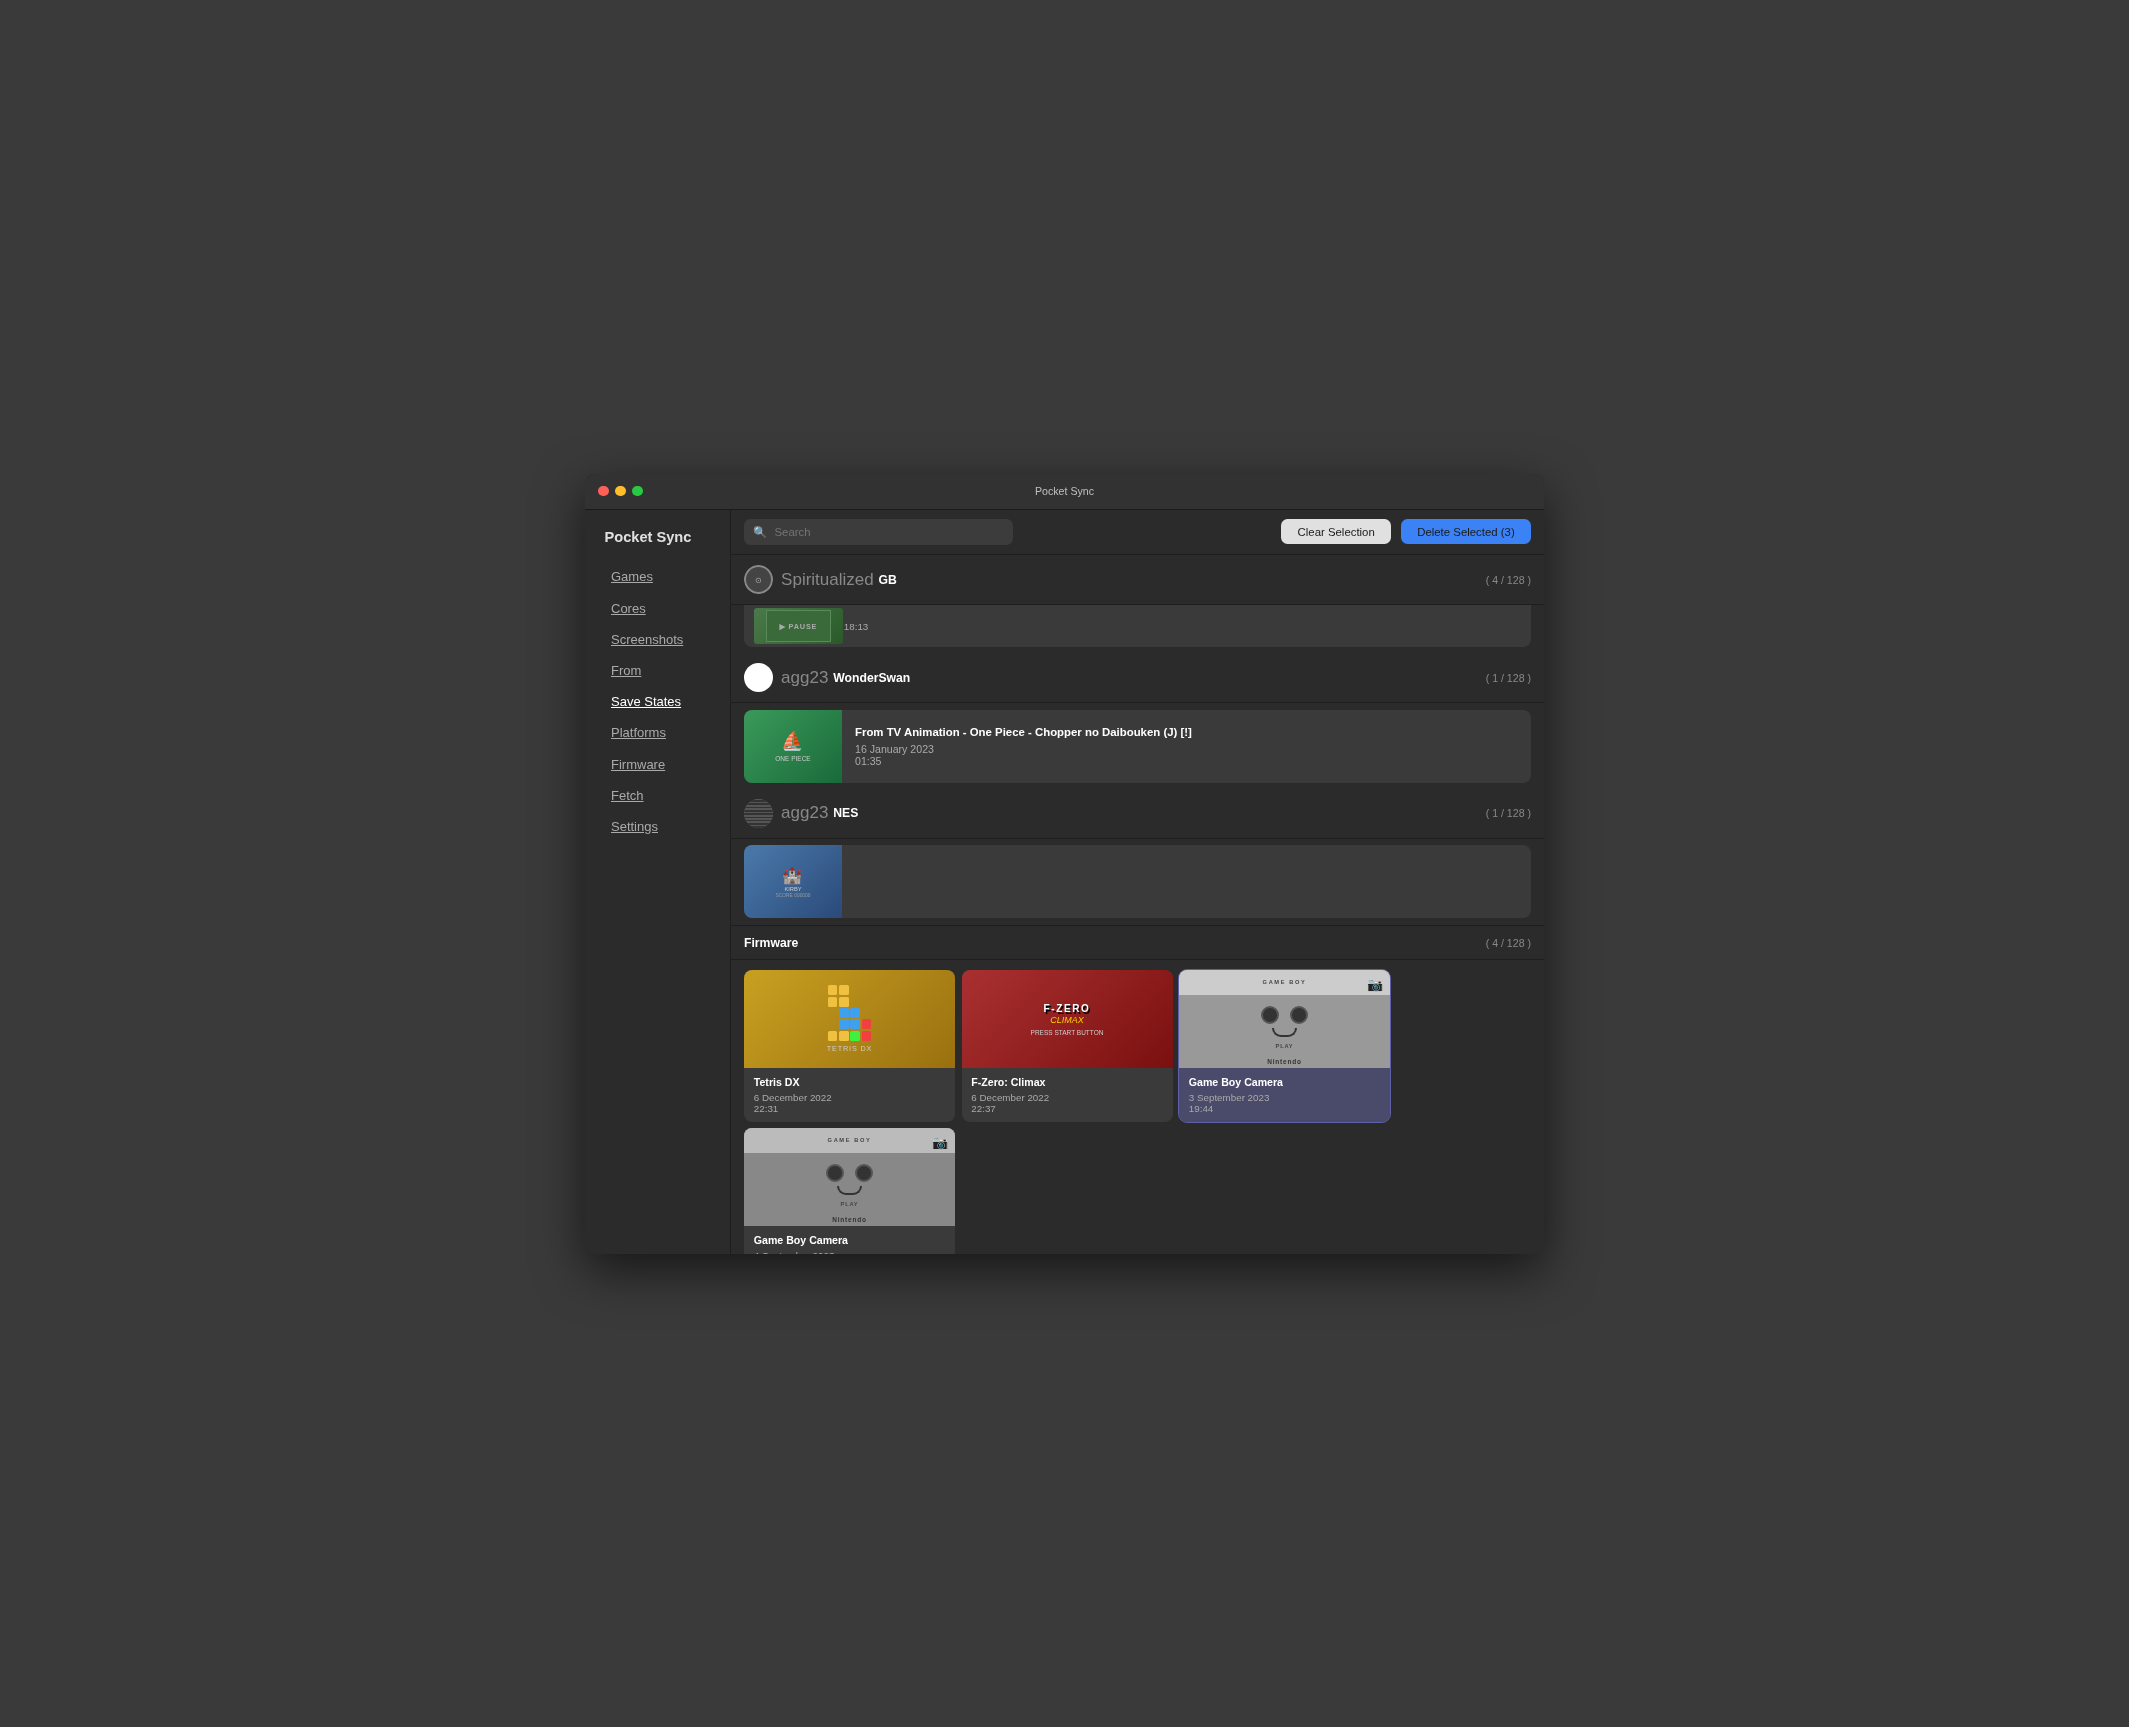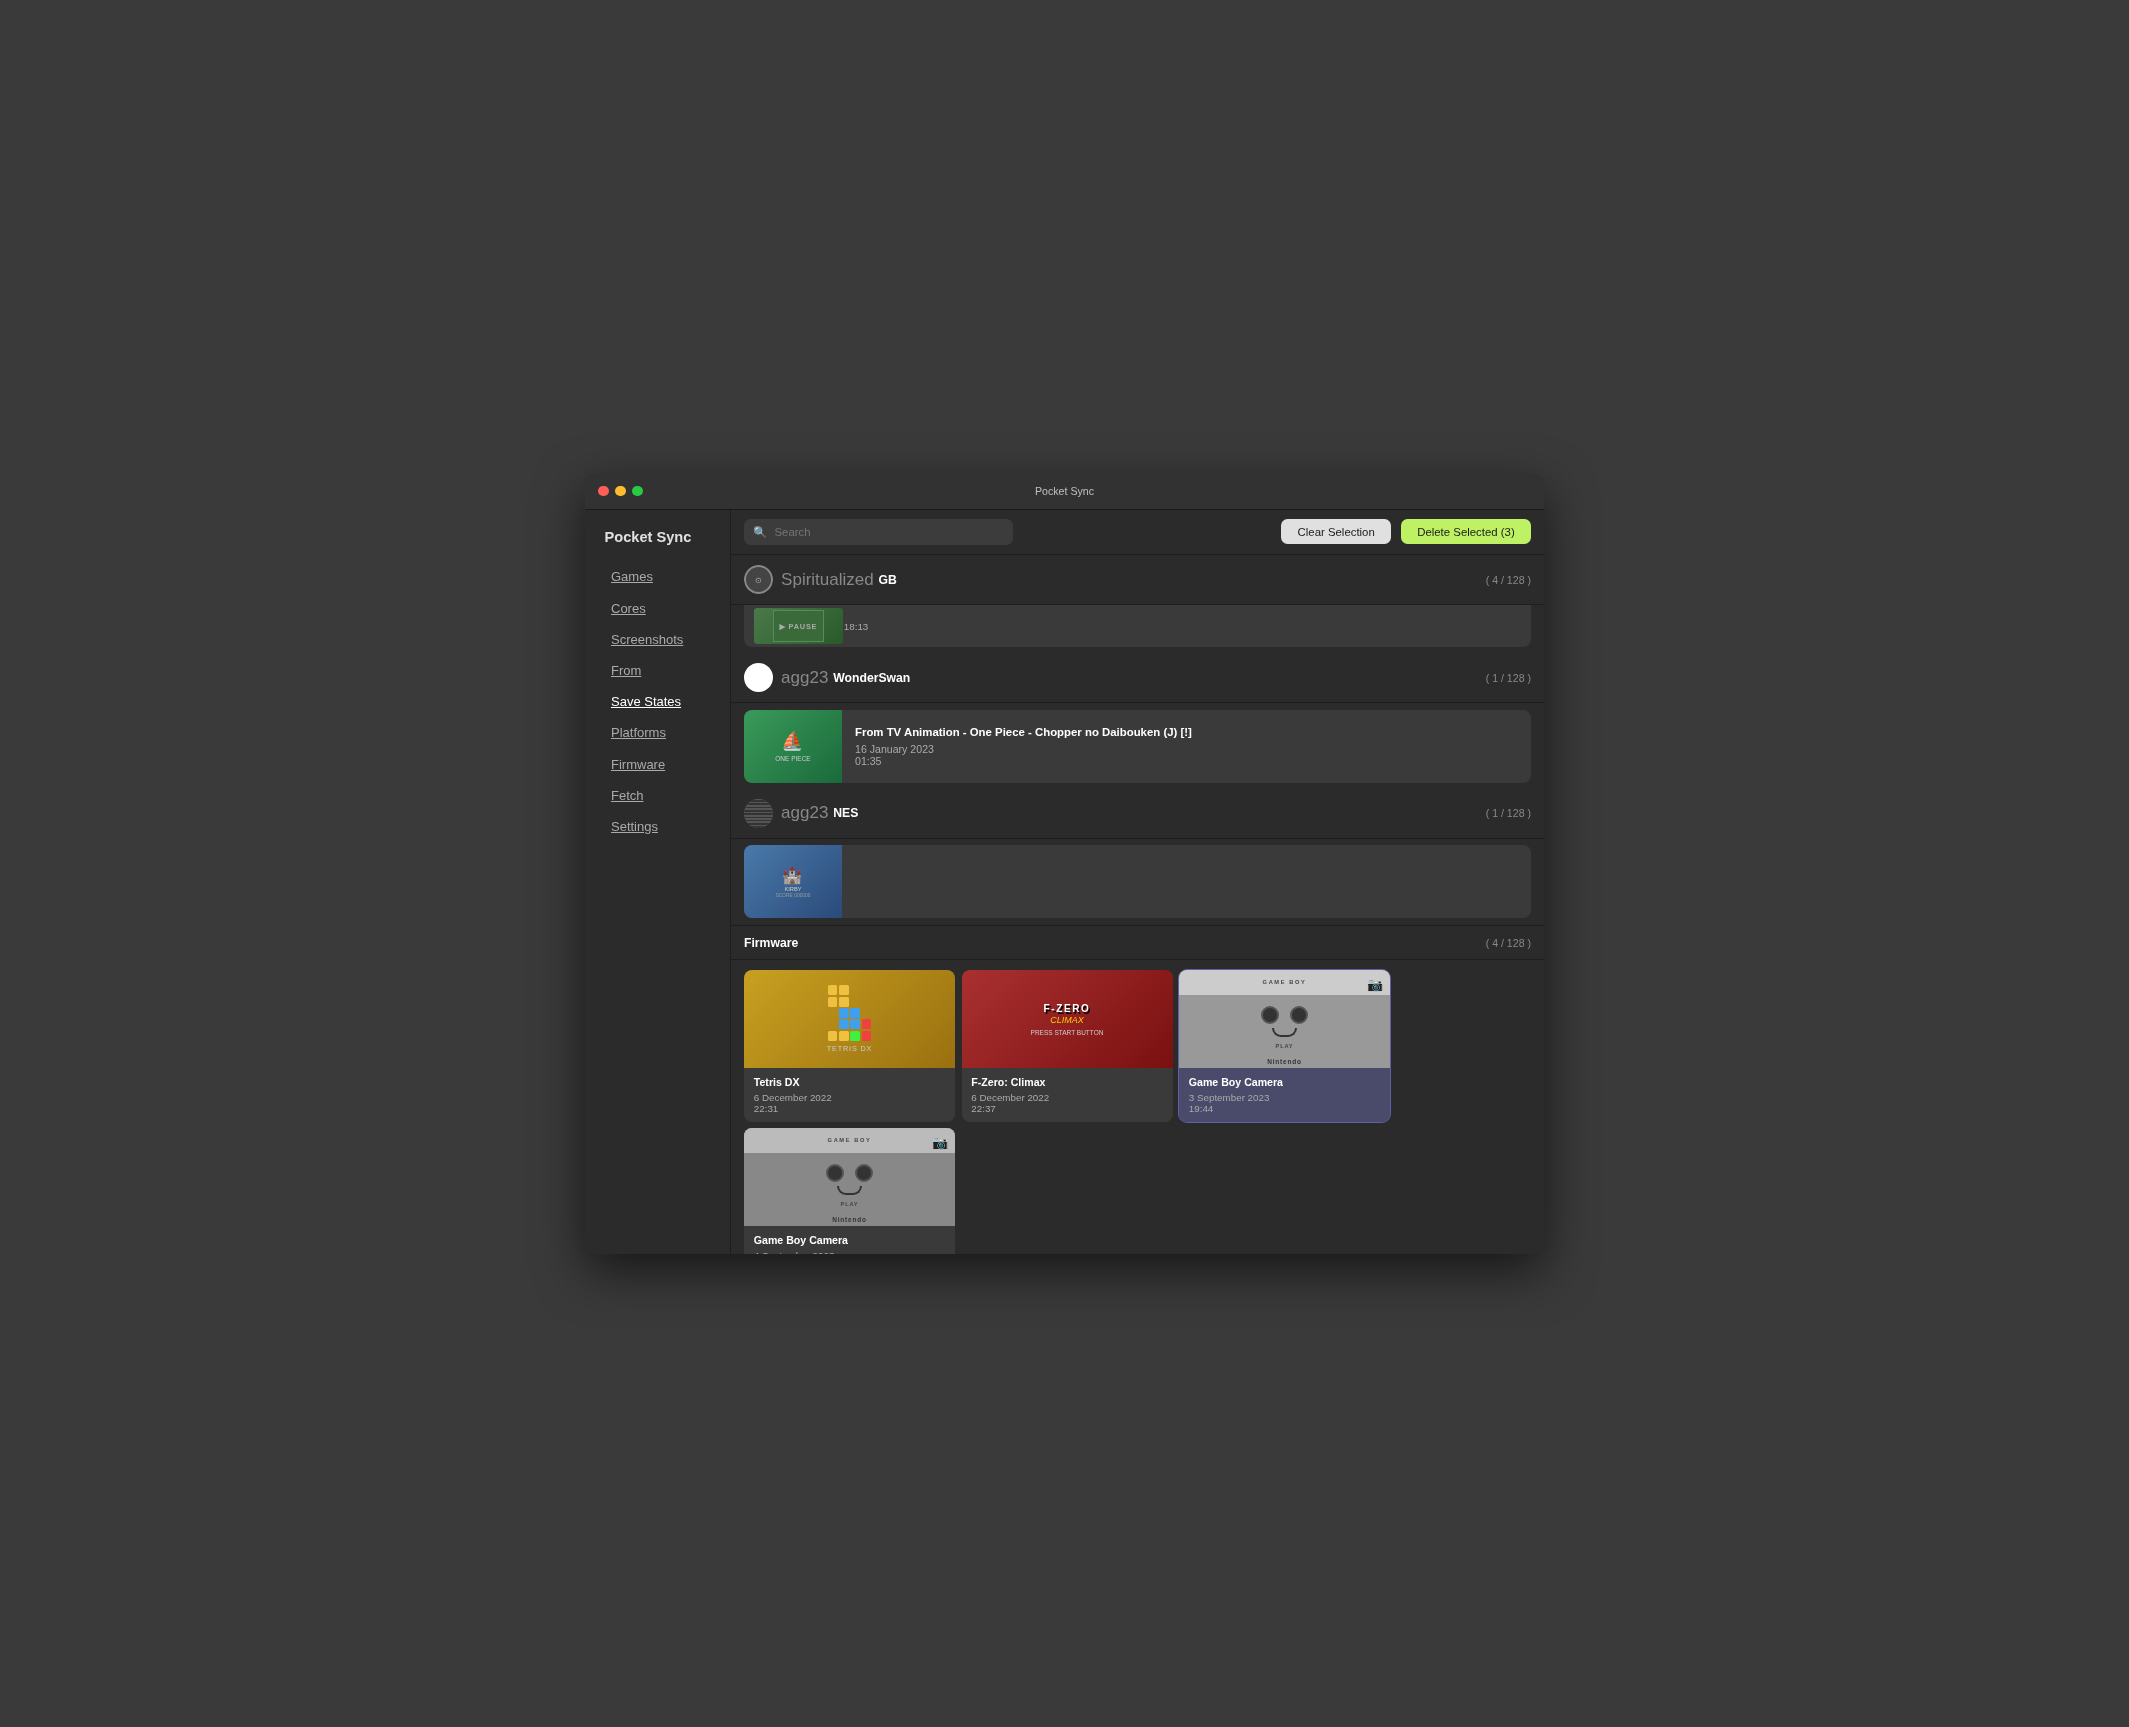--- a/index.html
+++ b/index.html
@@ -125,21 +125,21 @@
       background: #e0e0e0;
       color: #1a1a1a;
       border: none;
       border-radius: 6.5px;
       padding: 6.5px 16.3px;
       font-size: 11.4px;
       font-weight: 500;
       cursor: pointer;
     }
     .btn-delete {
-      background: #bef264;
+      background: #3b82f6;
       color: #1a1a1a;
       border: none;
       border-radius: 6.5px;
       padding: 6.5px 16.3px;
       font-size: 11.4px;
       font-weight: 500;
       cursor: pointer;
     }
     
     .content {
@@ -421,21 +421,21 @@
             <div class="thumb-spiritualized-inner">⊙</div>
           </div>
           <span class="section-user">Spiritualized</span>
           <span class="section-platform">GB</span>
           <span class="section-count">( 4 / 128 )</span>
         </div>
 
         <div style="margin: 0 13px 6.5px; background: #3a3a3a; border-radius: 0 0 8.1px 8.1px; overflow: hidden;">
           <div style="display: flex; align-items: center; height: 42px; background: #3a3a3a; padding: 0 9.8px;">
             <div style="width: 89px; height: 36px; background: linear-gradient(135deg, #4a7a4a, #2a5a2a); border-radius: 3.3px; display: flex; align-items: center; justify-content: center; flex-shrink: 0; overflow: hidden;">
-              <div style="width: 51px; height: 32.5px; background: #3a6a3a; display: flex; align-items: center; justify-content: center; font-size: 7.3px; color: #aaa; border: 0.8px solid #5a8a5a; font-weight: bold; letter-spacing: 0.8px;">▶ PAUSE</div>
+              <div style="width: 65px; height: 32.5px; background: #3a6a3a; display: flex; align-items: center; justify-content: center; font-size: 7.3px; color: #aaa; border: 0.8px solid #5a8a5a; font-weight: bold; letter-spacing: 0.8px;">▶ PAUSE</div>
             </div>
             <div style="padding-left: 1px;">
               <div style="color: #aaa; font-size: 9.8px;">18:13</div>
             </div>
           </div>
         </div>
 
         <div class="section-header">
           <div class="section-avatar avatar-white"></div>
           <span class="section-user">agg23</span>

